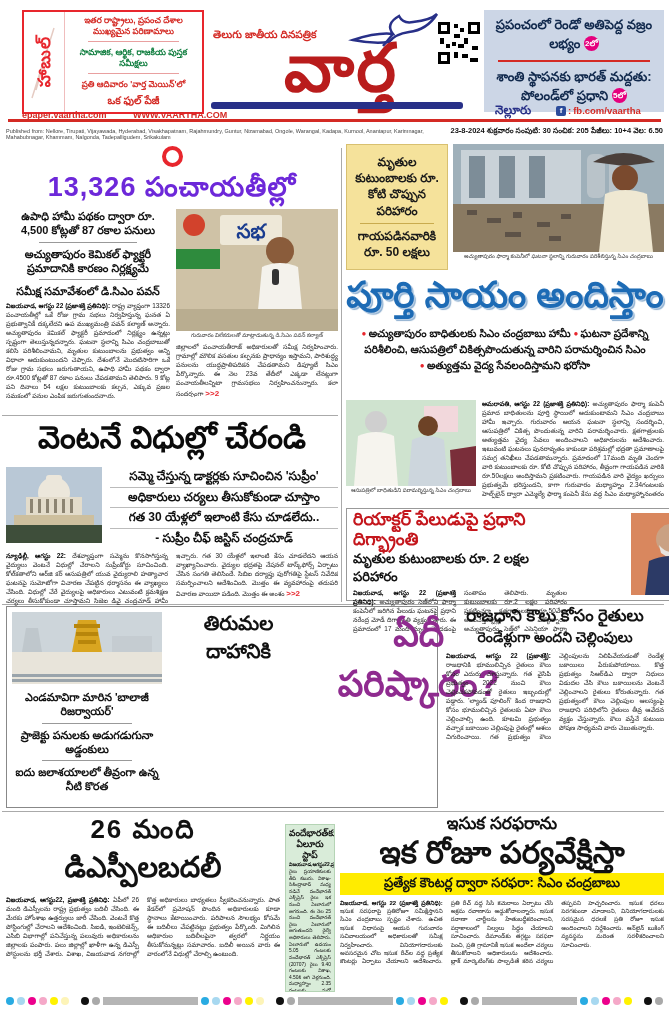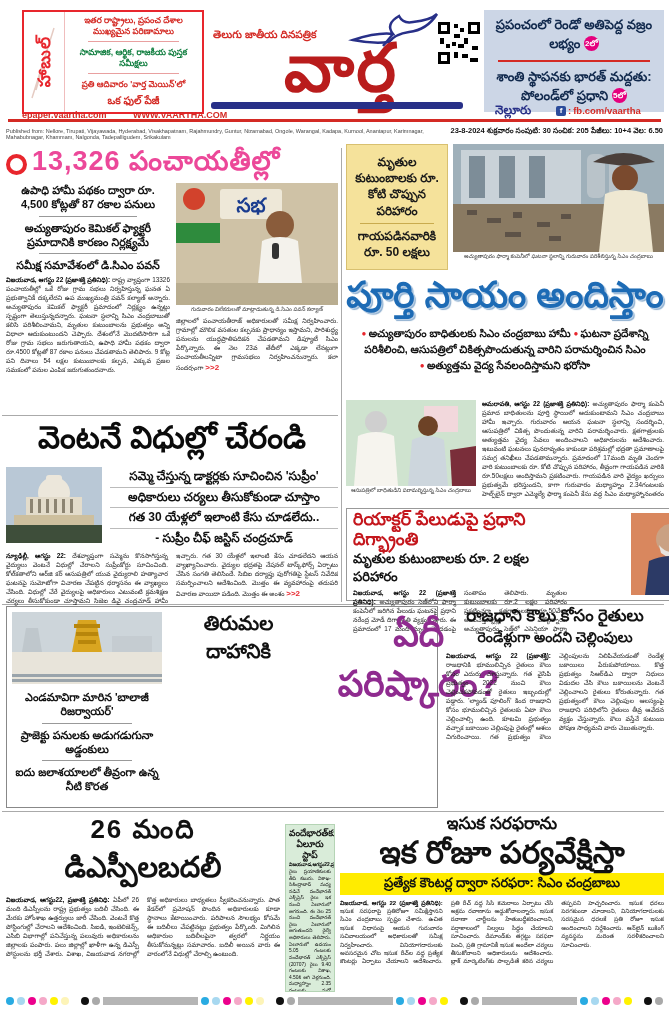--- a/index.html
+++ b/index.html
@@ -44,21 +44,21 @@
   .body-txt{font-size:6.4px;line-height:1.4;text-align:justify;color:#222;overflow:hidden;}
   .cols2{column-count:2;column-gap:8px;} .cols3{column-count:3;column-gap:8px;}
   .dl{font-weight:bold;color:#000;}
   .more{color:#e8262d;font-weight:bold;font-size:8px;}
   .caption{font-size:5.6px;color:#333;text-align:center;margin-top:1px;}
   .subhead{font-size:11px;font-weight:bold;text-align:center;line-height:1.3;color:#111;}
   .sub-div{width:60%;border-top:1px solid #999;margin:4px auto;}
   .photo{display:block;background:#ddd;}
   
   .lead{left:6px;top:146px;width:332px;height:266px;}
-  .kicker1{font-size:27px;font-weight:bold;letter-spacing:1px;color:#ec4899;display:flex;align-items:center;gap:5px;}
+  .kicker1{font-size:27px;font-weight:bold;letter-spacing:1px;color:#6d28d9;display:flex;align-items:center;gap:5px;flex-direction:column;}
   .ring{display:inline-block;width:13px;height:13px;border:4px solid #e8262d;border-radius:50%;}
   .lead-head{font-size:38px;font-weight:bold;color:#1a4fa3;line-height:1.05;margin:2px 0 4px;}
   .lead-row{display:flex;gap:6px;}
   .lead-left{width:164px;}
   .lead-right{width:162px;}
   
   .supreme{left:6px;top:420px;width:332px;height:182px;}
   .sup-head{font-size:31px;font-weight:bold;text-align:center;color:#0b0b0b;margin-bottom:4px;}
   .sup-row{display:flex;gap:8px;align-items:flex-start;}
   .sup-subs{flex:1;}

